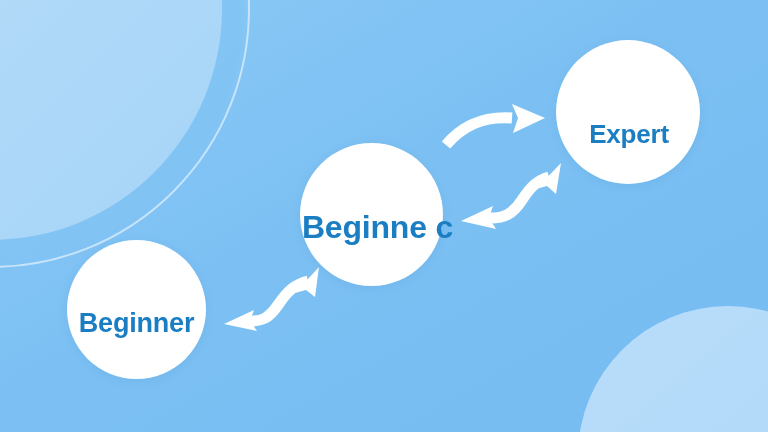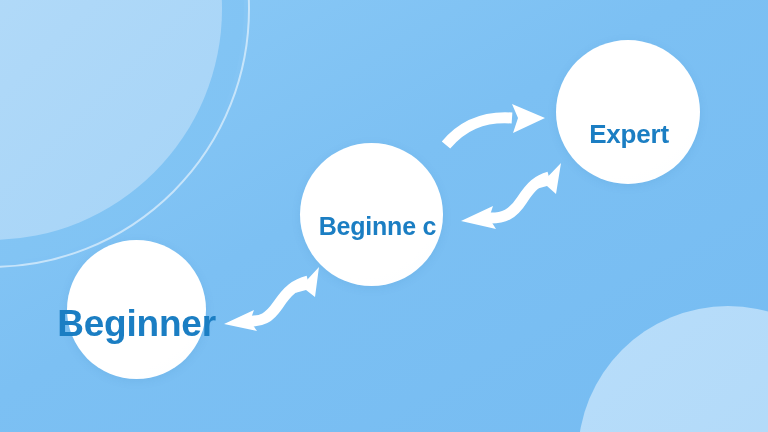--- a/index.html
+++ b/index.html
@@ -91,32 +91,32 @@
     line-height: 1;
   }
 
   #node-beginner {
     left: 67px;
     top: 240px;
     width: 139px;
     height: 139px;
   }
   #node-beginner .node-label {
-    font-size: 37px;
+    font-size: 27px;
     margin-top: 28px;
   }
 
   #node-intermediate {
     left: 300px;
     top: 143px;
     width: 143px;
     height: 143px;
   }
   #node-intermediate .node-label {
-    font-size: 25px;
+    font-size: 32px;
     margin-top: 24px;
     margin-left: 12px;
   }
 
   #node-expert {
     left: 556px;
     top: 40px;
     width: 144px;
     height: 144px;
   }

